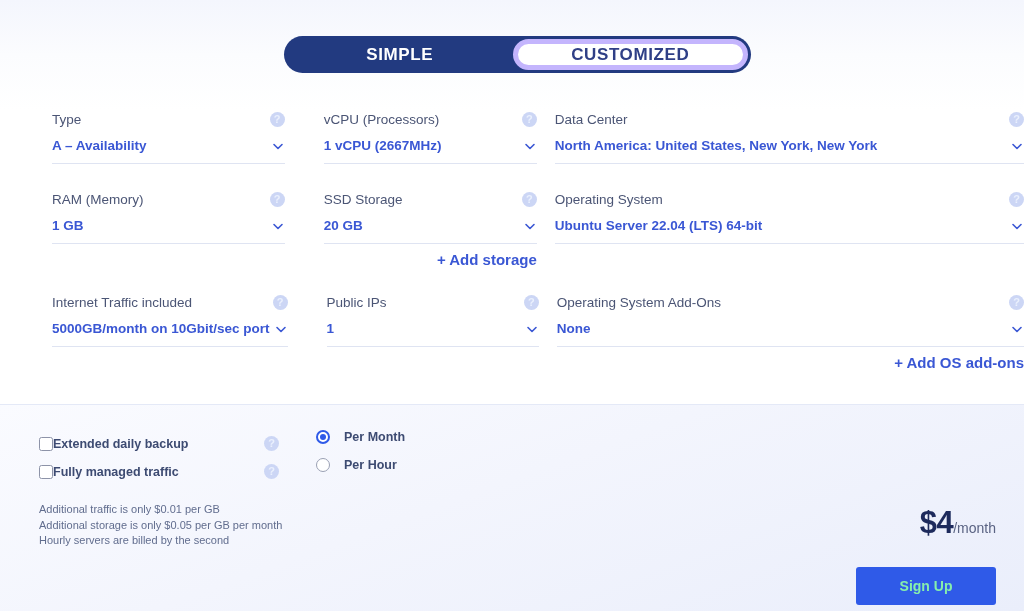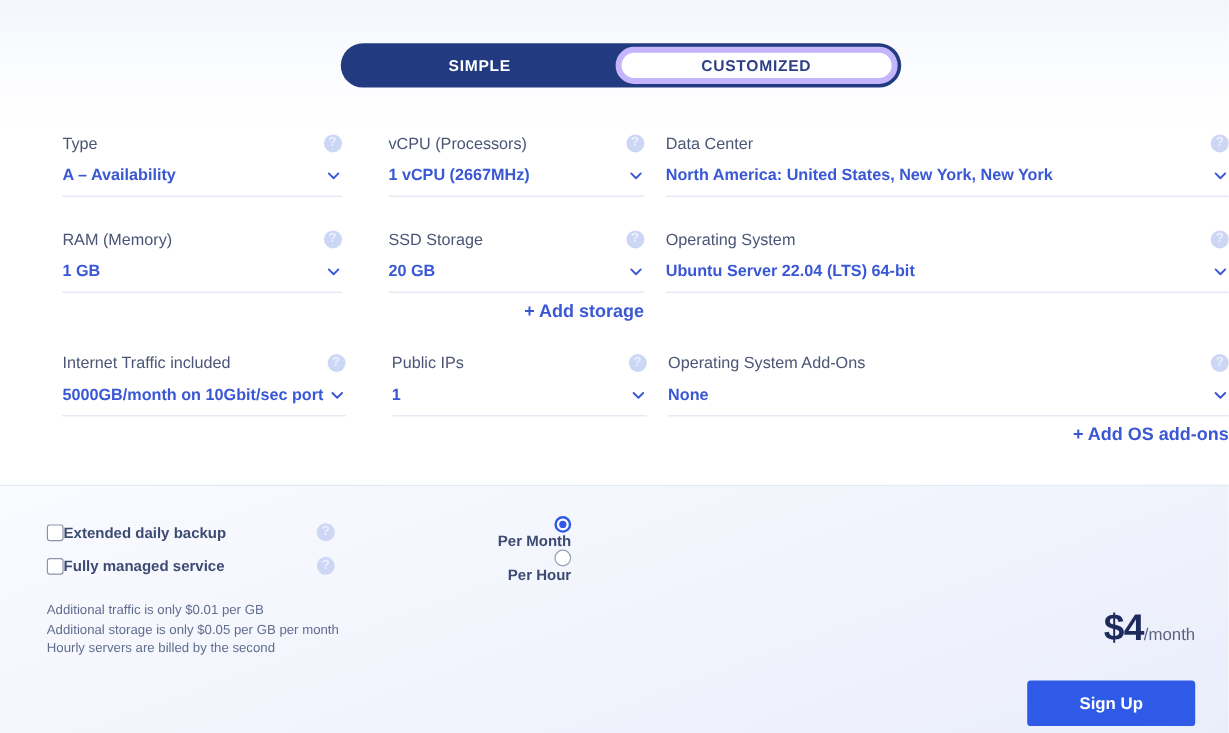--- a/index.html
+++ b/index.html
@@ -46,21 +46,21 @@
     align-items: center;
     padding: 3px;
   }
   .toggle-btn {
     flex: 1;
     height: 31px;
     border-radius: 16px;
     display: flex;
     align-items: center;
     justify-content: center;
-    font-size: 13px;
+    font-size: 17px;
     font-weight: bold;
     letter-spacing: 0.6px;
     cursor: pointer;
     border: none;
     font-family: "Liberation Sans", sans-serif;
   }
   .toggle-btn.active {
     background: transparent;
     color: #ffffff;
   }
@@ -175,23 +175,22 @@
   .check-label {
     font-size: 12.5px;
     color: #3d4b72;
     font-weight: bold;
   }
   .check-row .help-icon { top: 6px; right: 0px; }
 
   .radios { margin-left: 37px; width: 160px; }
   .radio-row {
     display: flex;
-    align-items: flex-end;
+    align-items: flex-start;
     height: 28px;
-    flex-direction: column;
   }
   .radio {
     width: 14px;
     height: 14px;
     border-radius: 50%;
     border: 1.4px solid #9aa0b4;
     background: #fff;
     flex: none;
     position: relative;
     cursor: pointer;
@@ -243,21 +242,21 @@
     color: #5a6383;
     font-weight: normal;
   }
   .signup {
     position: absolute;
     right: 28px;
     top: 567px;
     width: 140px;
     height: 38px;
     background: #2f5ae8;
-    color: #ffffff;
+    color: #86efac;
     border: none;
     border-radius: 3px;
     font-size: 14px;
     font-weight: bold;
     cursor: pointer;
     font-family: "Liberation Sans", sans-serif;
   }
 </style>
 </head>
 <body>
@@ -401,21 +400,21 @@
 
   <div class="options">
     <div class="checks">
       <div class="check-row">
         <span class="cbox"></span>
         <span class="check-label">Extended daily backup</span>
         <span class="help-icon">?</span>
       </div>
       <div class="check-row">
         <span class="cbox"></span>
-        <span class="check-label">Fully managed service</span>
+        <span class="check-label">Fully managed traffic</span>
         <span class="help-icon">?</span>
       </div>
     </div>
 
     <div class="radios">
       <div class="radio-row">
         <span class="radio on"></span>
         <span class="radio-label">Per Month</span>
       </div>
       <div class="radio-row">

